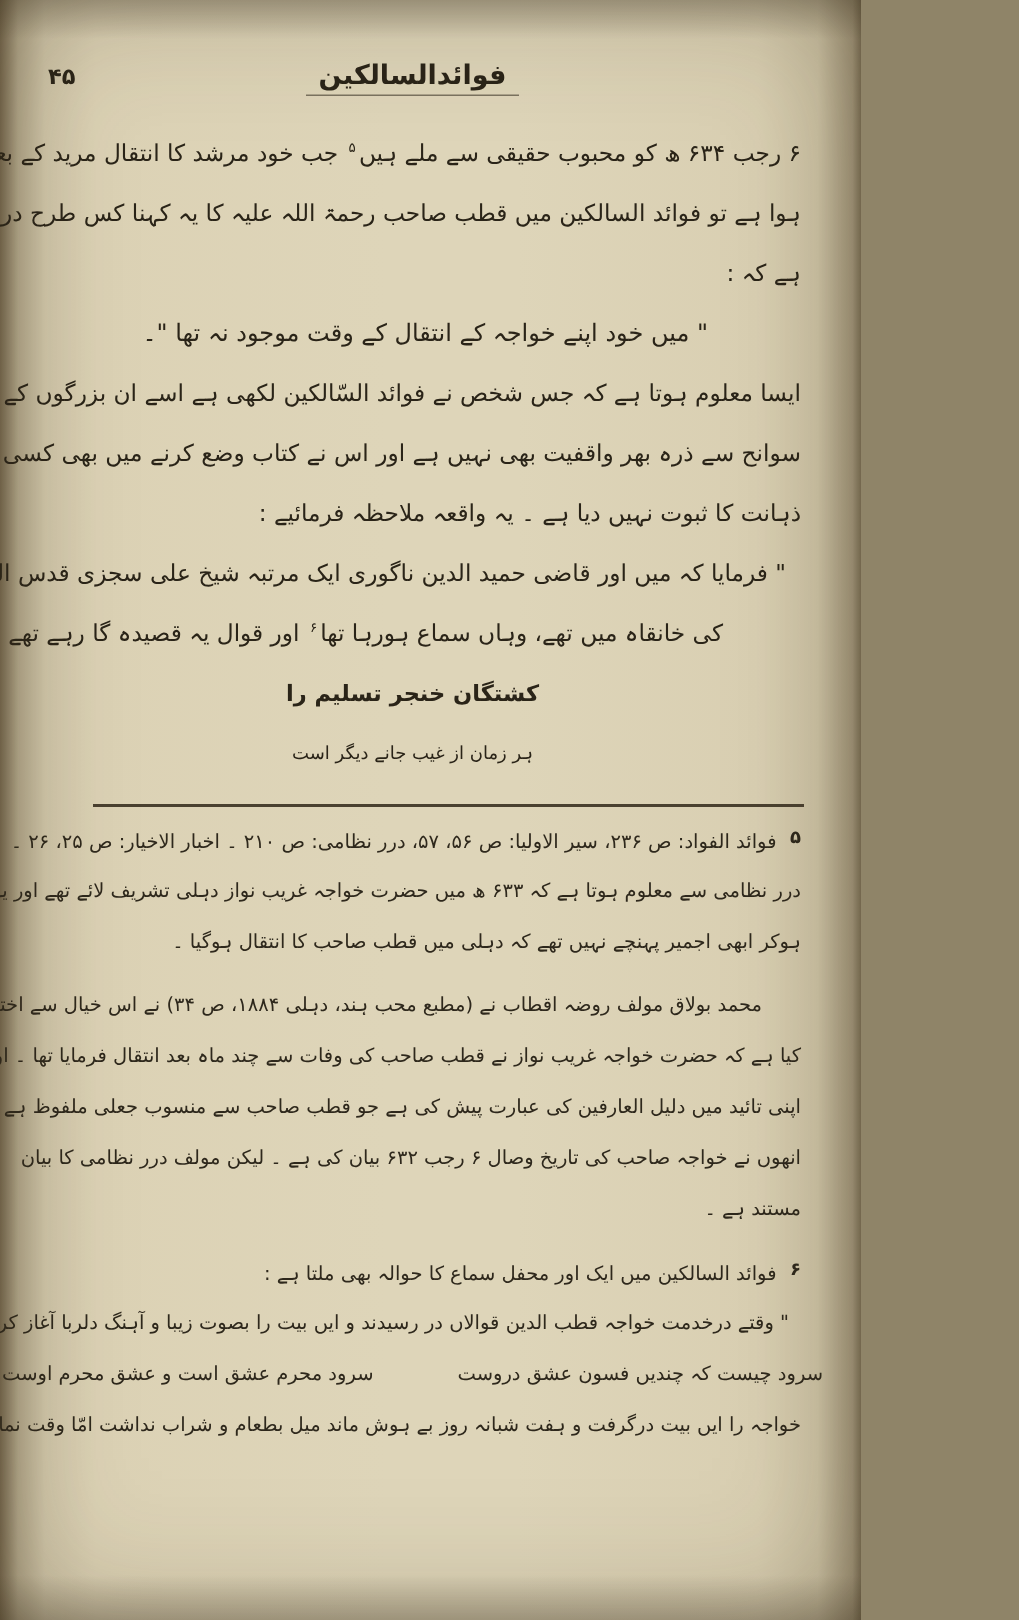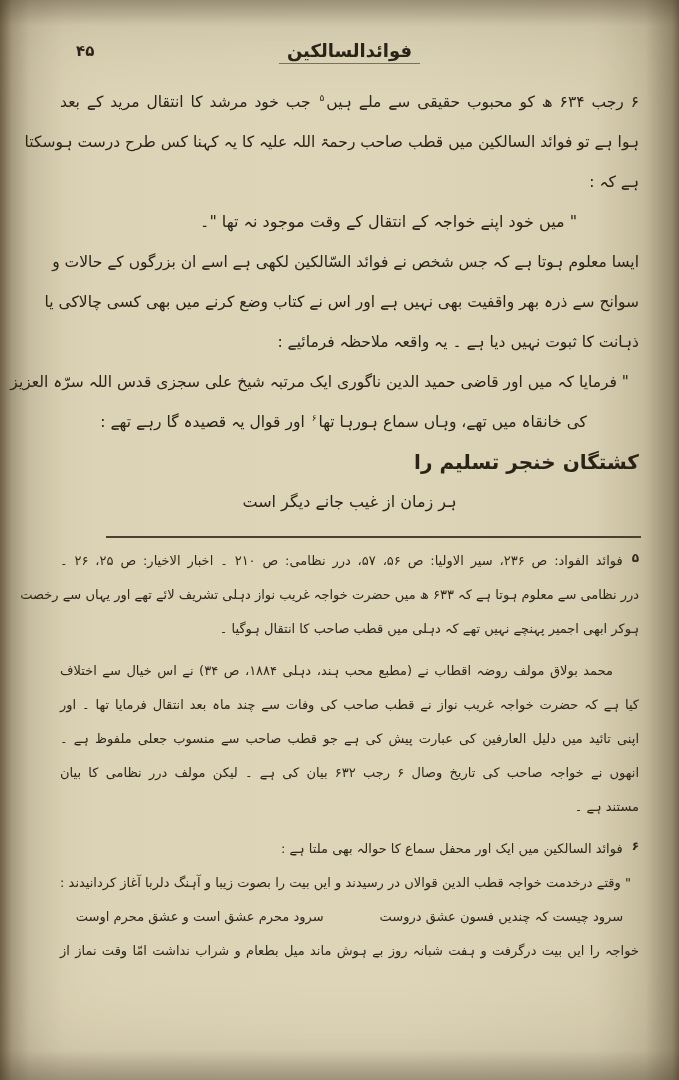--- a/index.html
+++ b/index.html
@@ -4,22 +4,22 @@
 <title>Scanned Book Page</title>
 <style>
   *{box-sizing:border-box;}
   html,body{margin:0;padding:0;}
   body{
     width:679px;height:1080px;overflow:hidden;
     background:#8f8468;
     font-family:"DejaVu Sans",sans-serif;
   }
   .scan{
-    position:relative;width:679px;height:1080px;
-    padding:40px 40px 0 60px;
+    position:relative;width:574px;height:1080px;
+    padding:40px 40px 0 16px;
     direction:rtl;
     color:#2a2418;
     background:
       linear-gradient(180deg,rgba(58,48,30,.32) 0,rgba(58,48,30,0) 26px,rgba(58,48,30,0) calc(100% - 30px),rgba(58,48,30,.30) 100%),
       linear-gradient(90deg,#77694f 0,#b4a98c 12px,#d2c8ab 30px,#dcd2b5 64px,#ded5b9 45%,#ded5b9 60%,#d9cfb2 88%,#cdc3a5 95%,#a2967a 99%,#7c7056 100%);
   }
   .scan::after{
     content:"";position:absolute;inset:0;pointer-events:none;
     box-shadow:inset 0 0 90px rgba(60,48,26,.28);
   }
@@ -33,22 +33,22 @@
     padding:0 8px 2px 8px;border-bottom:1px solid rgba(42,36,24,.55);
   }
   .body-text{margin-top:16px;font-size:15.5px;line-height:40px;}
   .line{min-height:40px;white-space:nowrap;}
   .jl{text-align:justify;text-align-last:justify;}
   sup{font-size:9px;line-height:0;vertical-align:super;padding:0 2px;}
   .quote{padding-right:62px;font-size:16px;}
   .indent-a{padding-right:10px;}
   .indent-b{padding-right:52px;}
   .poetry{text-align:center;white-space:nowrap;}
-  .poetry-1{font-weight:700;font-size:20px;letter-spacing:1px;text-align:right;}
-  .poetry-2{font-size:16px;}
+  .poetry-1{font-weight:700;font-size:15px;letter-spacing:1px;}
+  .poetry-2{font-size:12px;}
   .fn-sep{border:none;border-top:2px solid #4a4130;margin:14px -2px 10px 46px;}
   .footnotes{font-size:13px;line-height:26px;color:#2e281c;}
   .fn-group{margin-bottom:8px;}
   .fn-group .line{min-height:34px;}
   .fn-marker{font-weight:700;font-size:12px;margin-left:9px;position:relative;top:-3px;}
   .para-indent{padding-right:26px;}
   .fn-quote{padding-right:8px;}
   .verse{display:flex;justify-content:center;gap:56px;min-height:34px;white-space:nowrap;}
 </style>
 </head>

